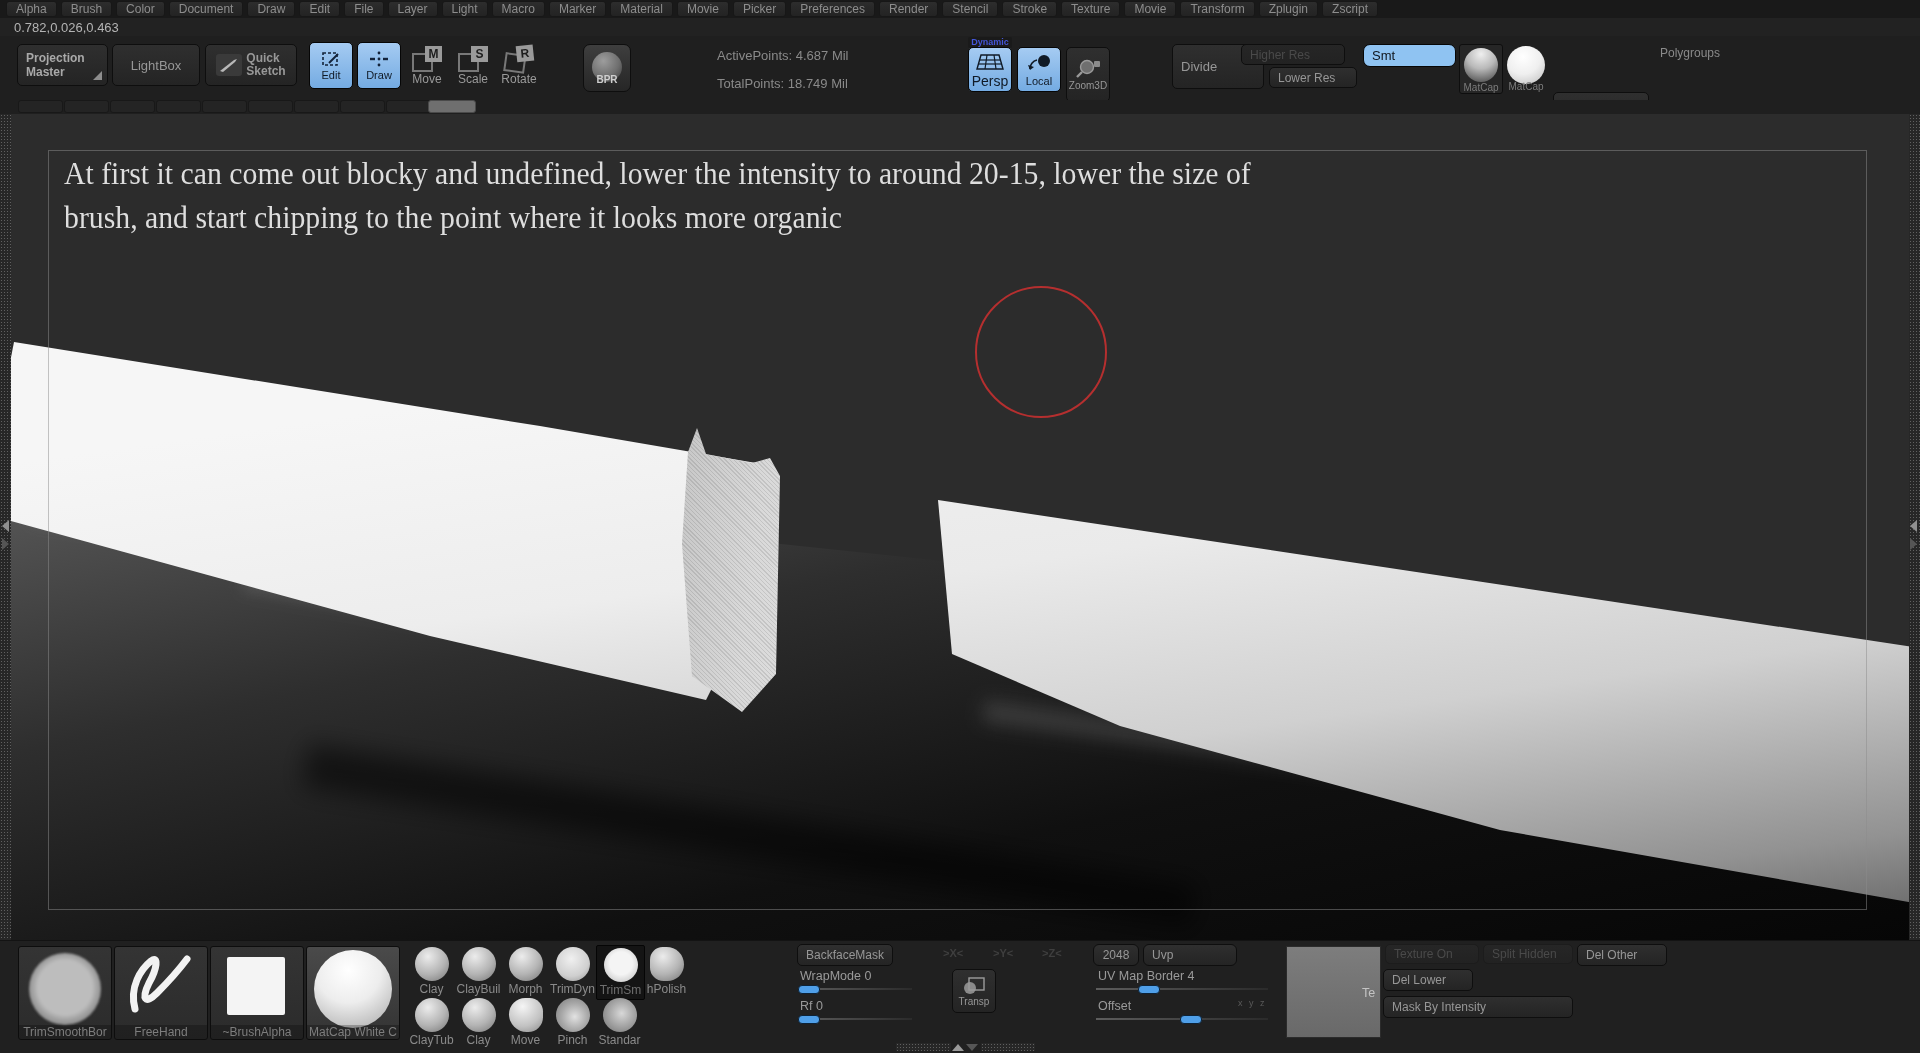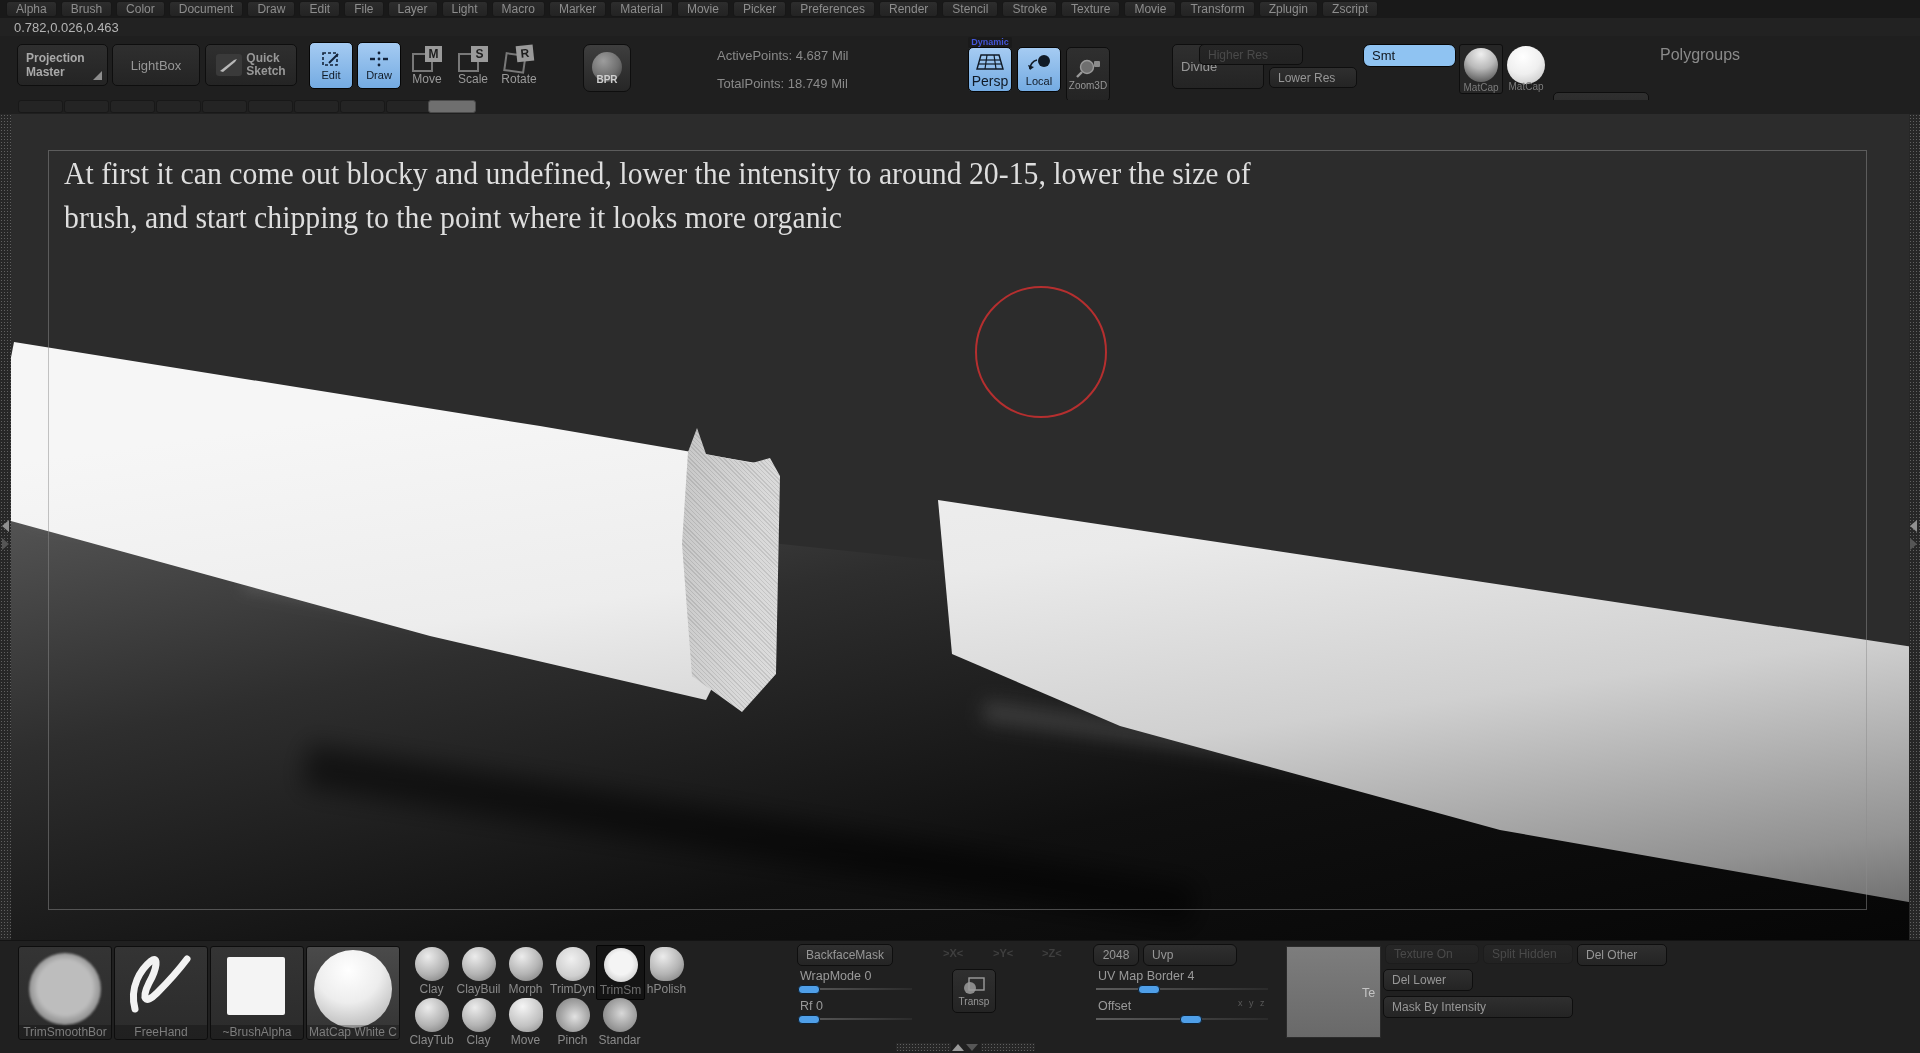--- a/index.html
+++ b/index.html
@@ -183,39 +183,39 @@
       <svg width="30" height="22">
         <circle cx="14" cy="9" r="6.5" fill="#6f6f6f" stroke="#9a9a9a" stroke-width="1.4"></circle>
         <rect x="21" y="3" width="6" height="6" rx="1" fill="#8b8b8b"></rect>
         <line x1="9" y1="14" x2="4" y2="19" stroke="#9a9a9a" stroke-width="2.4"></line>
       </svg>
       <span style="font-size:10px;">Zoom3D</span>
     </div>
 
     <div class="btn tl" style="left:1172px;top:8px;width:92px;height:45px;font-size:13px;">Divide</div>
 
-    <div class="btn tl dis" style="left:1199px;top:8px;width:104px;height:21px;">Higher Res</div>
+    <div class="btn tl dis" style="left:1241px;top:8px;width:104px;height:21px;">Higher Res</div>
     <div class="btn tl" style="left:1269px;top:31px;width:88px;height:21px;">Lower Res</div>
 
     <div class="btn tl" style="left:1363px;top:8px;width:93px;height:23px;border-radius:7px;background:#8fc3f2;color:#10151c;font-size:13px;font-weight:normal;border-color:#060606;">Smt</div>
 
     <div class="abs" style="left:1459px;top:8px;width:42px;height:48px;background:#262626;border:1px solid #0e0e0e;border-radius:3px;overflow:hidden;">
       <div style="position:absolute;left:4px;top:3px;width:34px;height:34px;border-radius:50%;
                   background:radial-gradient(circle at 50% 18%,#efefef,#b9b9b9 45%,#6a6a6a 80%,#454545 100%);"></div>
       <div style="position:absolute;left:0;right:0;bottom:0;font-size:10px;color:#7c7c7c;text-align:center;">MatCap</div>
     </div>
     <div class="abs" style="left:1505px;top:8px;width:42px;height:48px;border-radius:3px;overflow:hidden;">
       <div style="position:absolute;left:2px;top:2px;width:38px;height:38px;border-radius:50%;
                   background:radial-gradient(circle at 42% 28%,#ffffff,#efefef 50%,#c6c6c6 90%);"></div>
       <div style="position:absolute;left:0;right:0;bottom:0;font-size:10px;color:#7c7c7c;text-align:center;">MatCap</div>
     </div>
 
     <div class="btn tl" style="left:1553px;top:8px;width:96px;height:45px;font-size:13px;margin-top:48px;">Unwrap</div>
 
-    <div class="abs" style="left:1660px;top:10px;font-size:16px;color:#8a8a8a;">Polygroups</div>
+    <div class="abs" style="left:1660px;top:10px;font-size:12px;color:#8a8a8a;">Polygroups</div>
   </div>
 
   <div class="abs" style="left:0;top:100px;width:1920px;height:14px;background:#1f1f1f;">
     <div class="tab" style="left:18px;"></div>
     <div class="tab" style="left:64px;"></div>
     <div class="tab" style="left:110px;"></div>
     <div class="tab" style="left:156px;"></div>
     <div class="tab" style="left:202px;"></div>
     <div class="tab" style="left:248px;"></div>
     <div class="tab" style="left:294px;"></div>

